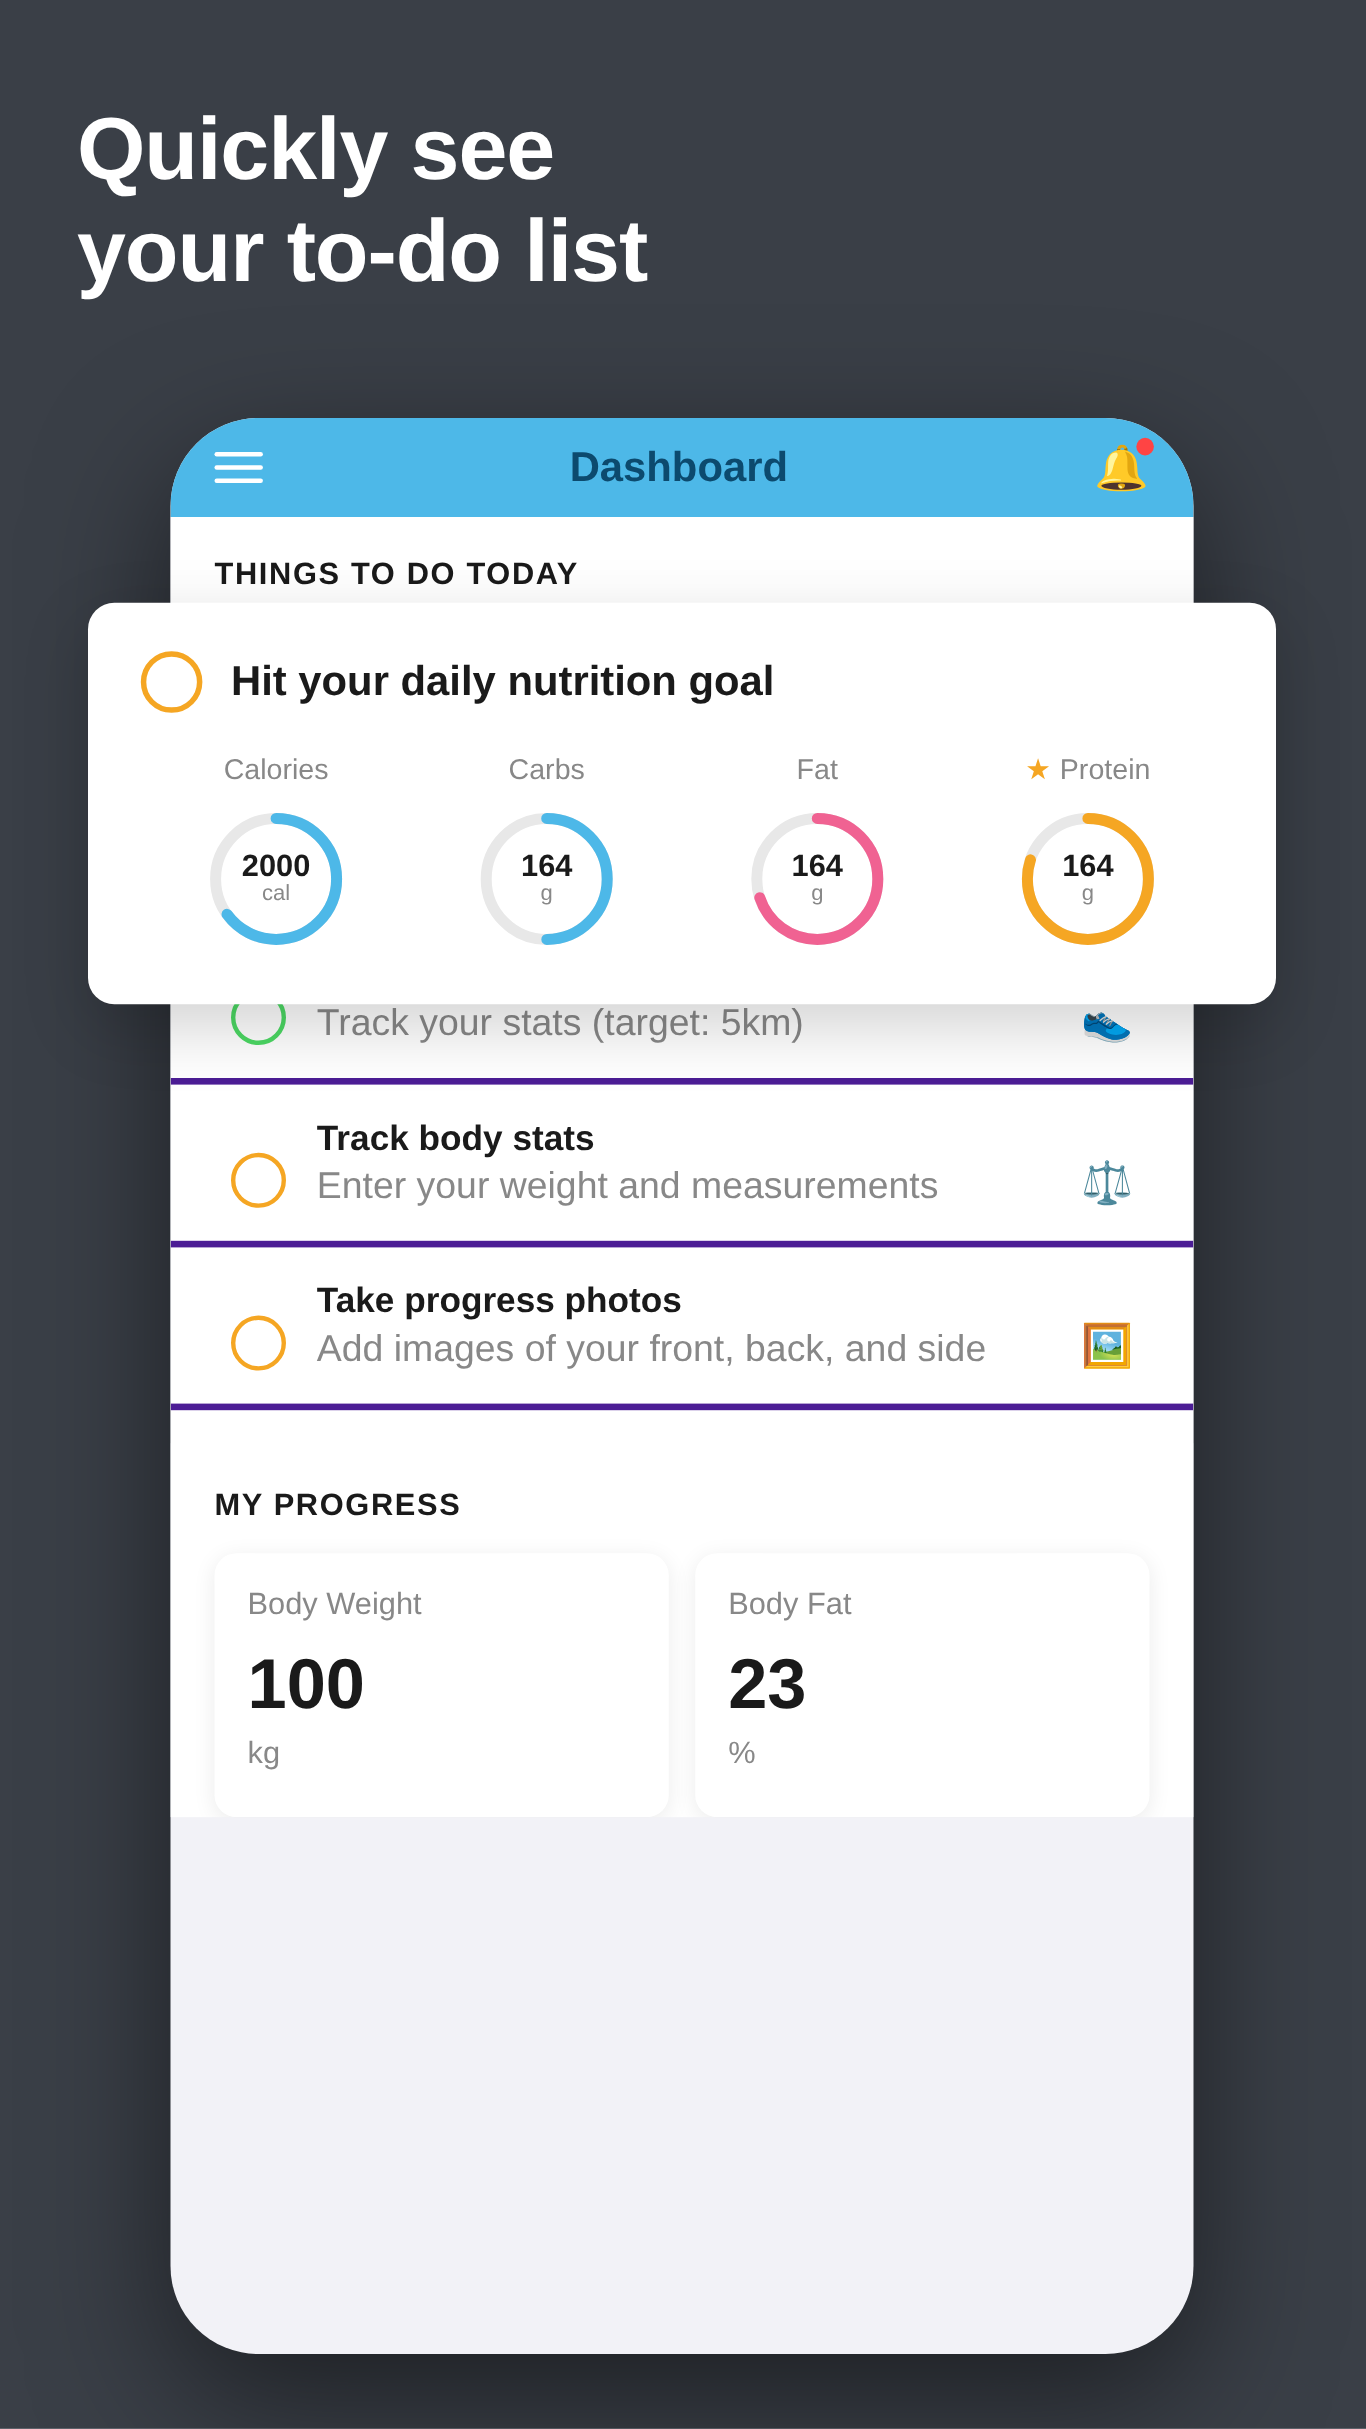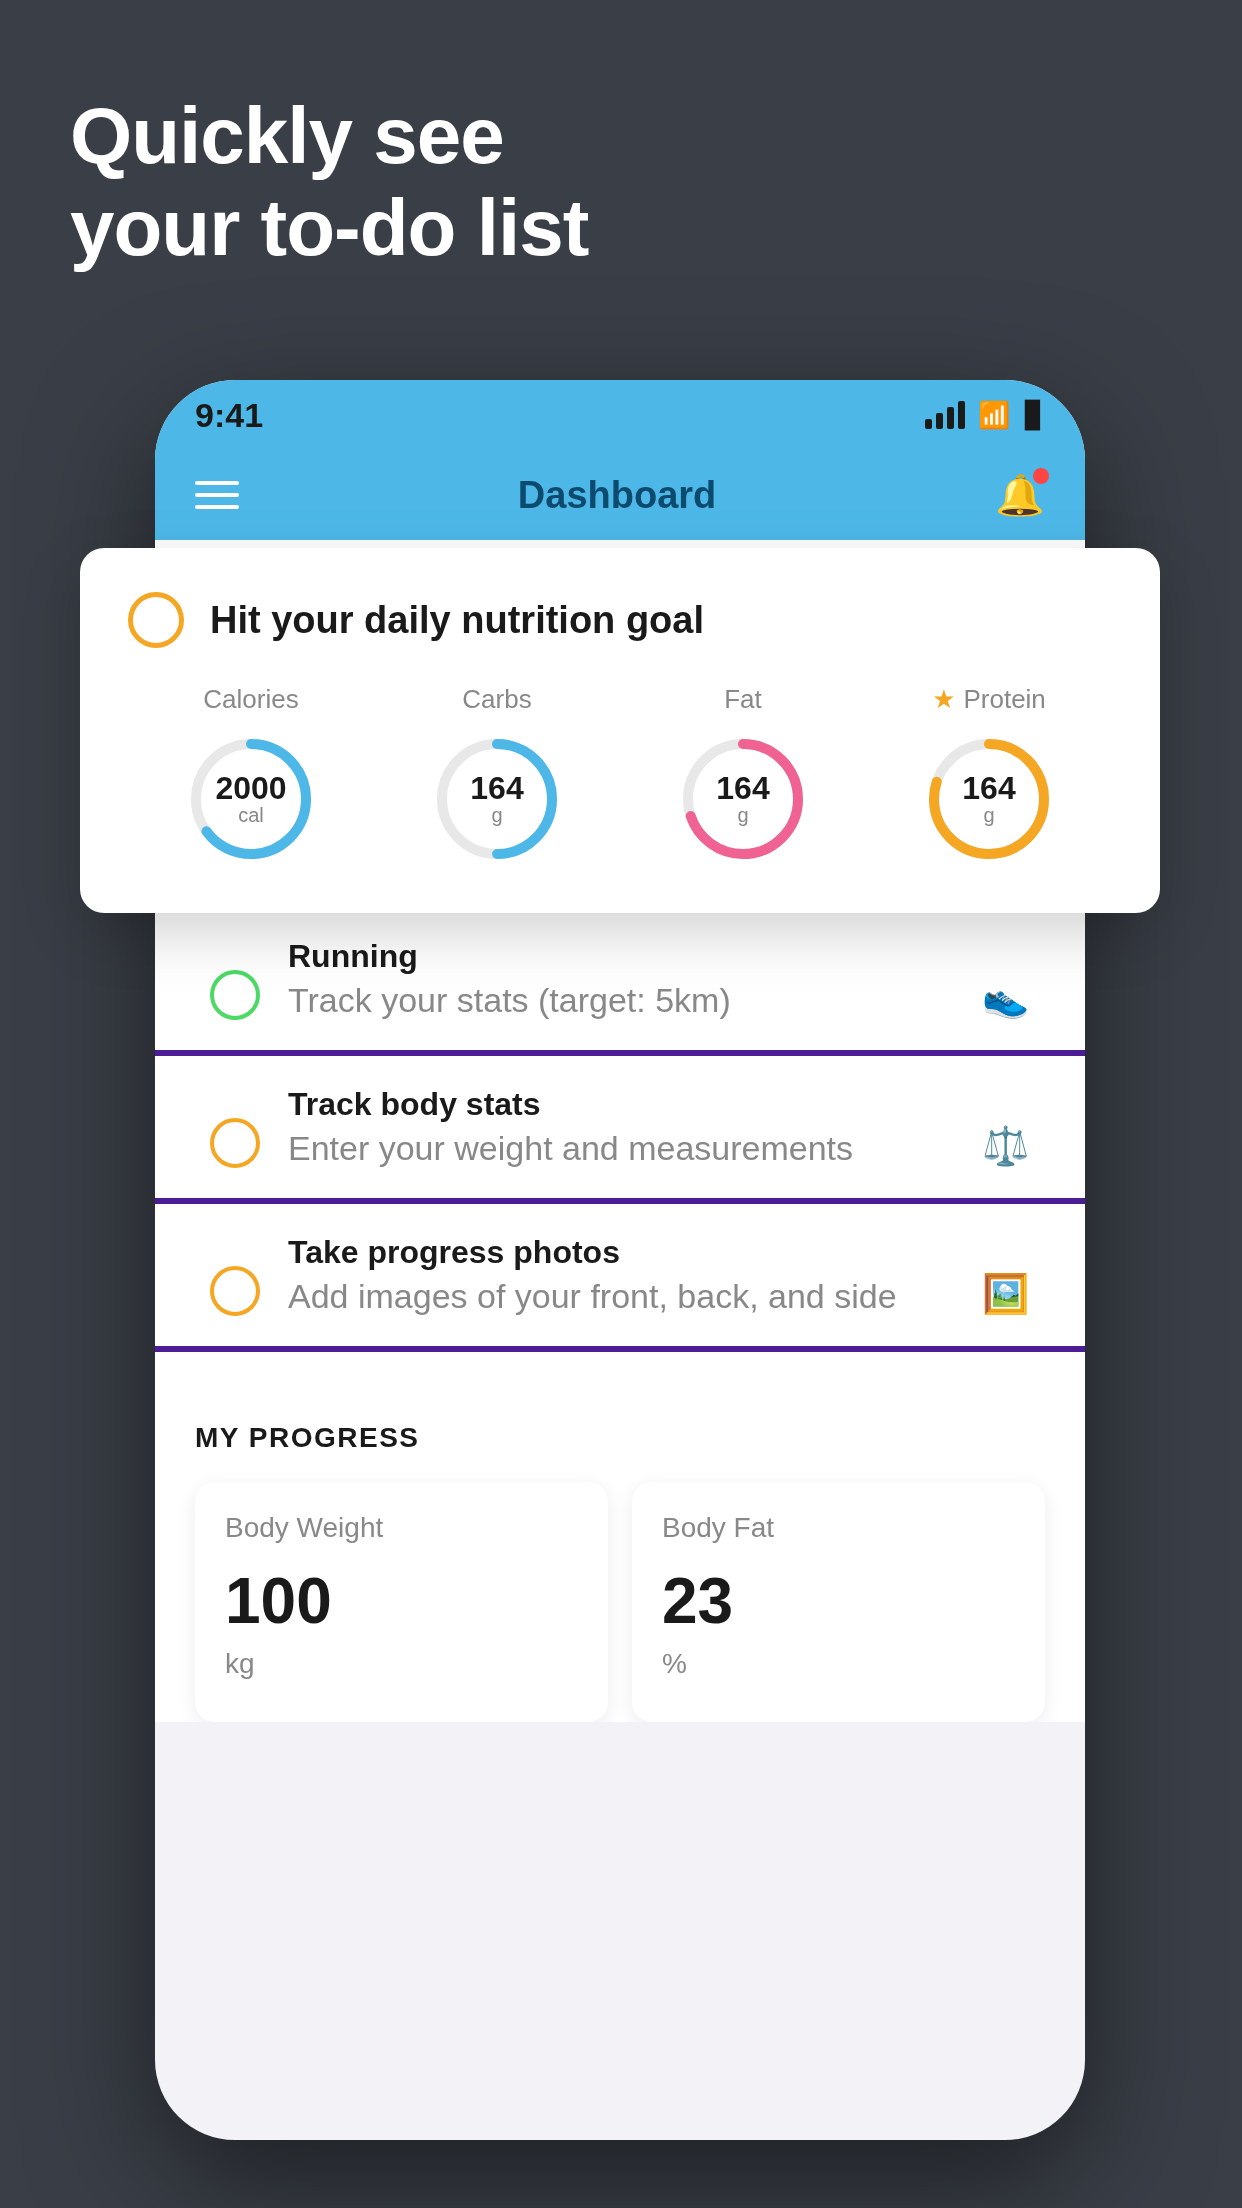--- a/index.html
+++ b/index.html
@@ -190,21 +190,21 @@
       transform: rotate(-90deg);
     }
     .circle-text {
       position: absolute;
       top: 50%;
       left: 50%;
       transform: translate(-50%, -50%);
       text-align: center;
     }
     .circle-val {
-      font-size: 32px;
+      font-size: 28px;
       font-weight: 700;
       color: #1a1a1a;
       line-height: 1;
     }
     .circle-unit {
       font-size: 20px;
       color: #888;
     }
     .star-icon {
       color: #f5a623;
@@ -309,33 +309,20 @@
 </head>
 <body>
 
 <div class="headline">
   <div>Quickly see</div>
   <div>your to-do list</div>
 </div>
 
 <div class="phone-frame">
 
-  <div class="status-bar">
-    <span class="status-time">9:41</span>
-    <div class="status-icons">
-      <div class="signal-bars">
-        <div class="signal-bar" style="height:10px;"></div>
-        <div class="signal-bar" style="height:16px;"></div>
-        <div class="signal-bar" style="height:22px;"></div>
-        <div class="signal-bar" style="height:28px;"></div>
-      </div>
-      <span class="wifi-icon">📶</span>
-      <span class="battery-icon">▊</span>
-    </div>
-  </div>
 
   <div class="app-header">
     <div class="hamburger">
       <div class="hamburger-line"></div>
       <div class="hamburger-line"></div>
       <div class="hamburger-line"></div>
     </div>
     <span class="header-title">Dashboard</span>
     <div class="bell-icon">
       🔔

